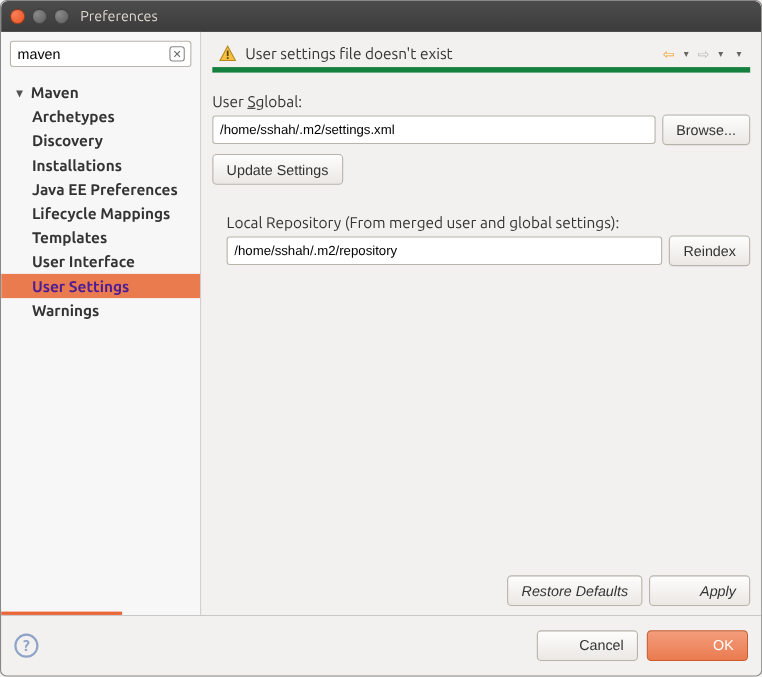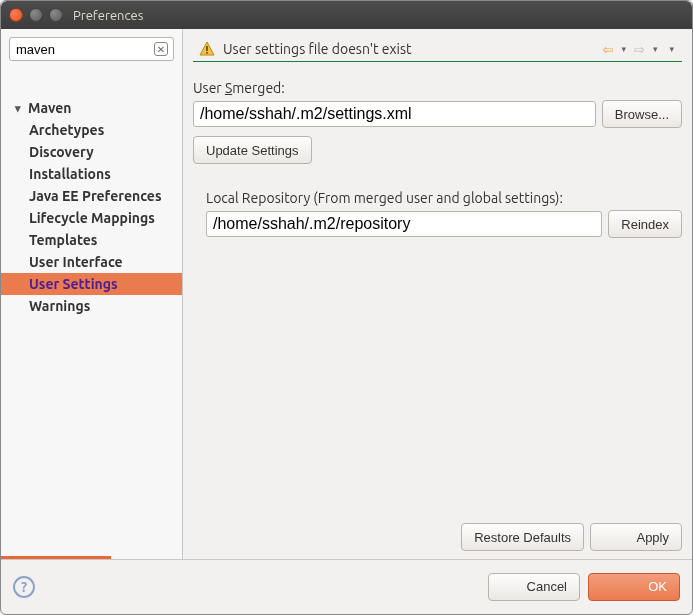--- a/index.html
+++ b/index.html
@@ -48,21 +48,20 @@
     .main-area {
       display: flex;
       height: 530px;
     }
     .sidebar {
       width: 182px;
       border-right: 1px solid #c8c8c8;
       background: #f7f7f7;
       display: flex;
       flex-direction: column;
-      gap: 24px;
     }
     .search-wrap {
       padding: 8px;
     }
     .search-box {
       position: relative;
       display: flex;
       align-items: center;
     }
     .search-input {
@@ -130,21 +129,21 @@
     .content {
       flex: 1;
       padding: 8px 10px;
       background: #f2f1f0;
       position: relative;
     }
     .banner {
       display: flex;
       align-items: center;
       padding: 4px 6px;
-      border-bottom: 1px solid #15803d;
+      border-bottom: 5px solid #15803d;
       margin-bottom: 18px;
     }
     .warning-icon {
       width: 16px;
       height: 16px;
       margin-right: 8px;
     }
     .warning-icon svg { width:100%; height:100%; }
     .banner-text {
       font-size: 14px;
@@ -175,21 +174,21 @@
       gap: 6px;
       margin-bottom: 8px;
       align-items: center;
     }
     .text-input {
       flex: 1;
       height: 26px;
       padding: 3px 6px;
       border: 1px solid #b8b4ab;
       border-radius: 3px;
-      font-size: 16px;
+      font-size: 12px;
       background: #fff;
     }
     .btn {
       height: 28px;
       padding: 0 12px;
       border: 1px solid #b8b4ab;
       border-radius: 4px;
       background: linear-gradient(to bottom, #fdfdfc, #ebe8e4);
       font-size: 13px;
       color: #333;
@@ -202,21 +201,21 @@
       color: #fff;
     }
     .section-gap { margin-top: 26px; margin-left: 13px; }
     .action-row {
       position: absolute;
       bottom: 8px;
       right: 10px;
       display: flex;
       gap: 6px;
     }
-    .action-row .btn { min-width: 92px; }
+    .action-row .btn { min-width: 92px; font-style: italic; }
     .footer {
       height: 54px;
       border-top: 1px solid #c8c8c8;
       display: flex;
       align-items: center;
       padding: 0 12px;
     }
     .help-icon {
       width: 22px;
       height: 22px;
@@ -306,21 +305,21 @@
       <span class="nav-arrows">
         <span class="nav-arrow arrow-back">⇦</span>
         <span class="nav-arrow arrow-menu">▾</span>
         <span class="nav-arrow arrow-fwd">⇨</span>
         <span class="nav-arrow arrow-menu">▾</span>
         <span class="nav-arrow arrow-menu" style="margin-left:4px">▾</span>
       </span>
     </div>
 
     <label class="form-label">
-      <span>User </span><span class="mnemonic">S</span><span>merged:</span>
+      <span>User </span><span class="mnemonic">S</span><span>global:</span>
     </label>
     <div class="form-row">
       <input class="text-input" type="text" value="/home/sshah/.m2/settings.xml" style="">
       <button class="btn">Browse...</button>
     </div>
     <div class="form-row">
       <button class="btn">Update Settings</button>
     </div>
 
     <div class="section-gap">

